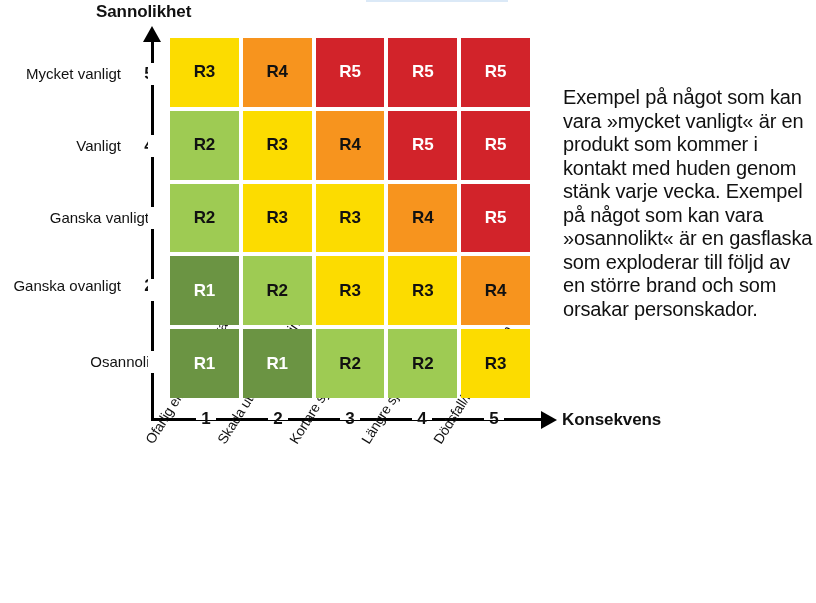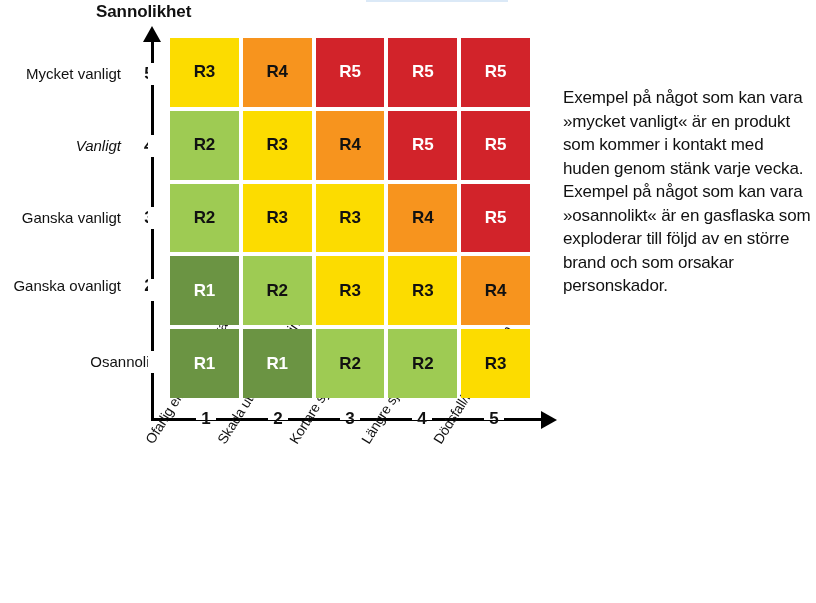--- a/index.html
+++ b/index.html
@@ -176,53 +176,54 @@
     font-weight: bold;
     letter-spacing: -0.1px;
   }
 
   
   #example-text {
     position: absolute;
     left: 563px;
     top: 86px;
     width: 250px;
-    font-size: 17px;
+    font-size: 20px;
     line-height: 23.5px;
     letter-spacing: -0.15px;
     color: #111111;
   }
 </style>
 </head>
 <body>
 
 <div id="stage">
 
   <div class="top-artifact"></div>
 
   <div class="y-axis-title">Sannolikhet</div>
 
+  <div class="x-axis-title">Konsekvens</div>
 
   <div class="y-axis-line"></div>
   <div class="y-axis-arrow"></div>
   <div class="x-axis-line"></div>
   <div class="x-axis-arrow"></div>
 
   <div id="y-ticks">
       <div class="y-row" style="top: 64px;">
         <div class="y-tick-label" style="right: 27px;">Mycket vanligt</div>
         <div class="y-tick-num" style="left: 141px; top: 0px;">5</div>
       </div>
       <div class="tick-gap-y" style="top: 63px;"></div>
-      <div class="y-row" style="top: 136px; font-style: italic;">
+      <div class="y-row" style="top: 136px;">
         <div class="y-tick-label" style="right: 27px;">Vanligt</div>
         <div class="y-tick-num" style="left: 141px; top: 0px;">4</div>
       </div>
       <div class="tick-gap-y" style="top: 135px;"></div>
-      <div class="y-row" style="top: 208px;">
+      <div class="y-row" style="top: 208px; margin-left: 28px;">
         <div class="y-tick-label" style="right: 27px;">Ganska vanligt</div>
         <div class="y-tick-num" style="left: 141px; top: 0px;">3</div>
       </div>
       <div class="tick-gap-y" style="top: 207px;"></div>
       <div class="y-row" style="top: 276px;">
         <div class="y-tick-label" style="right: 27px;">Ganska ovanligt</div>
         <div class="y-tick-num" style="left: 141px; top: 0px;">2</div>
       </div>
       <div class="tick-gap-y" style="top: 279px;"></div>
       <div class="y-row" style="top: 352px; margin-left: 36px;">

